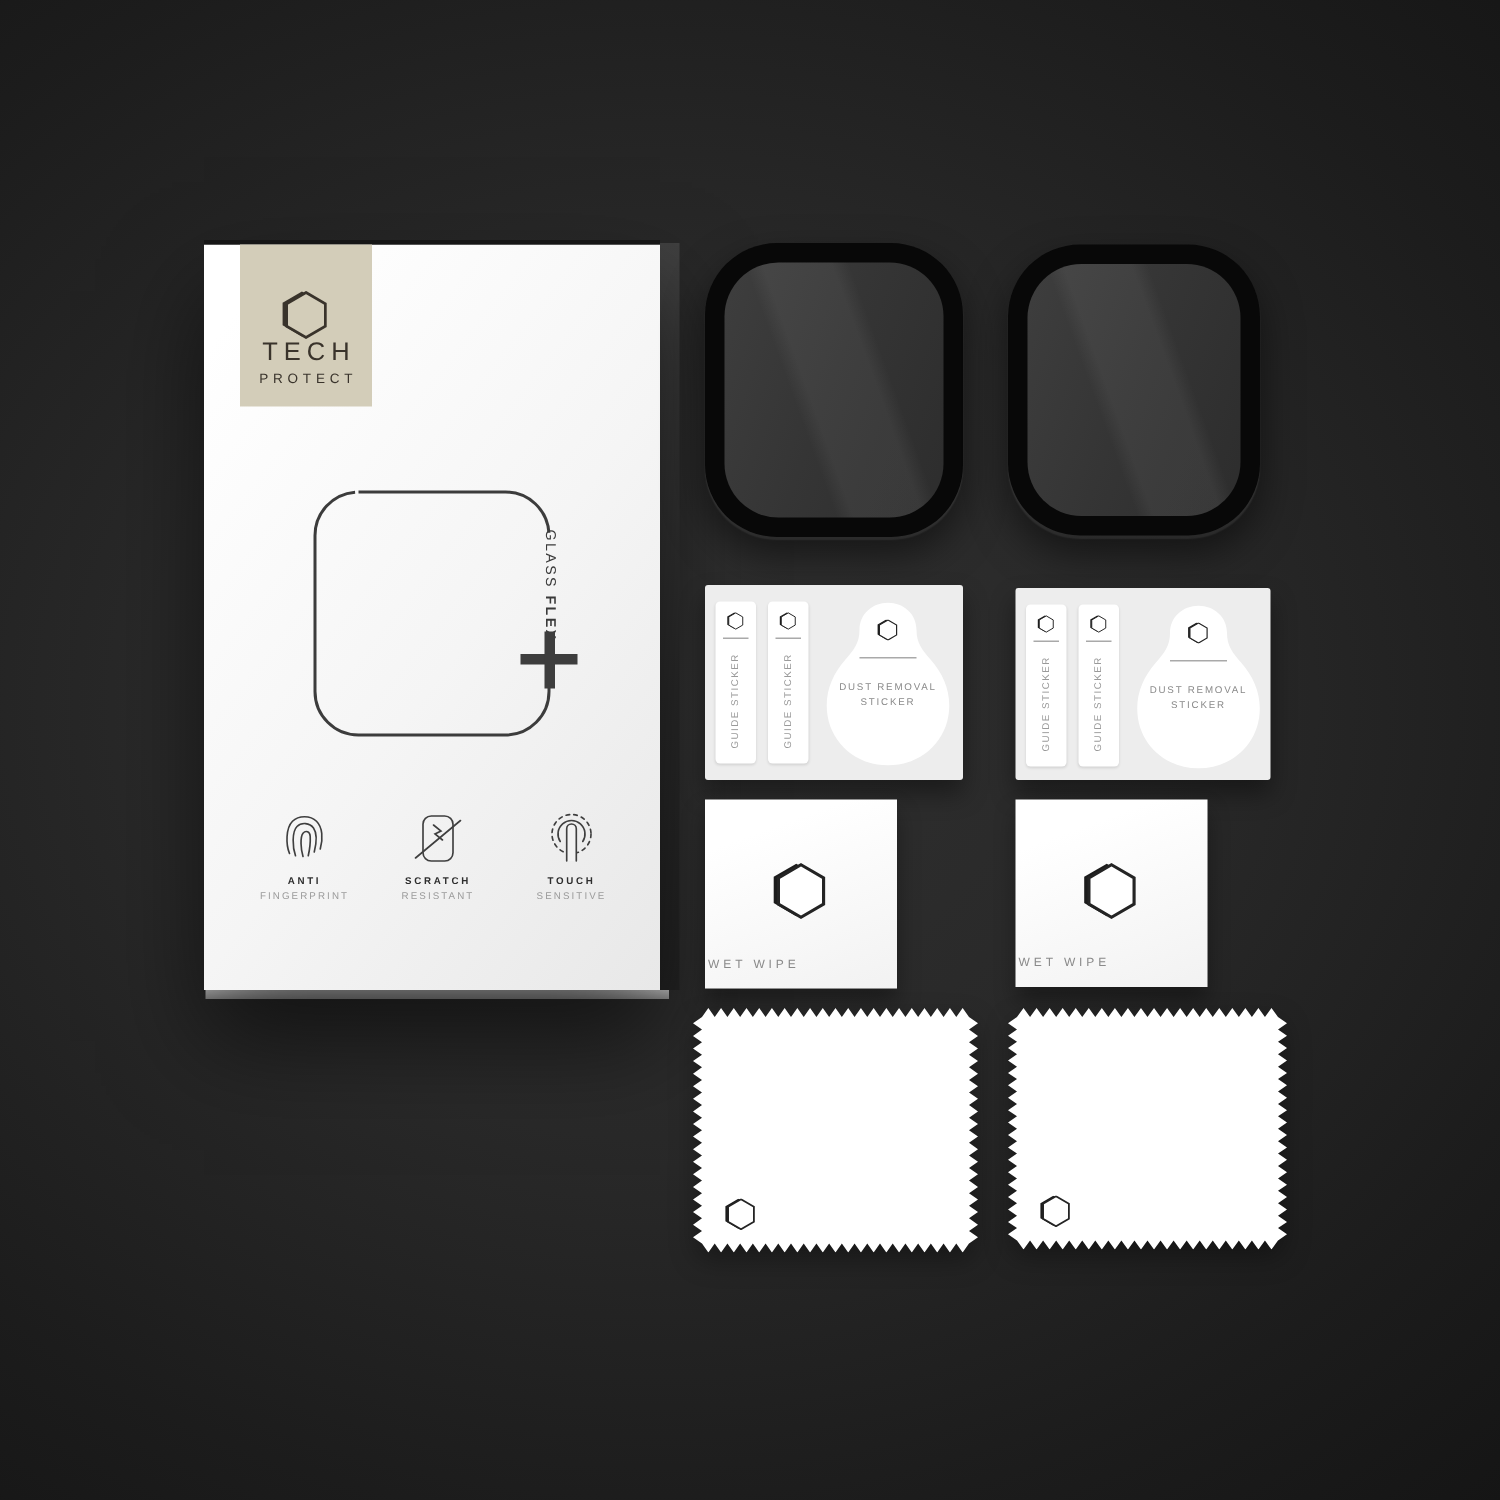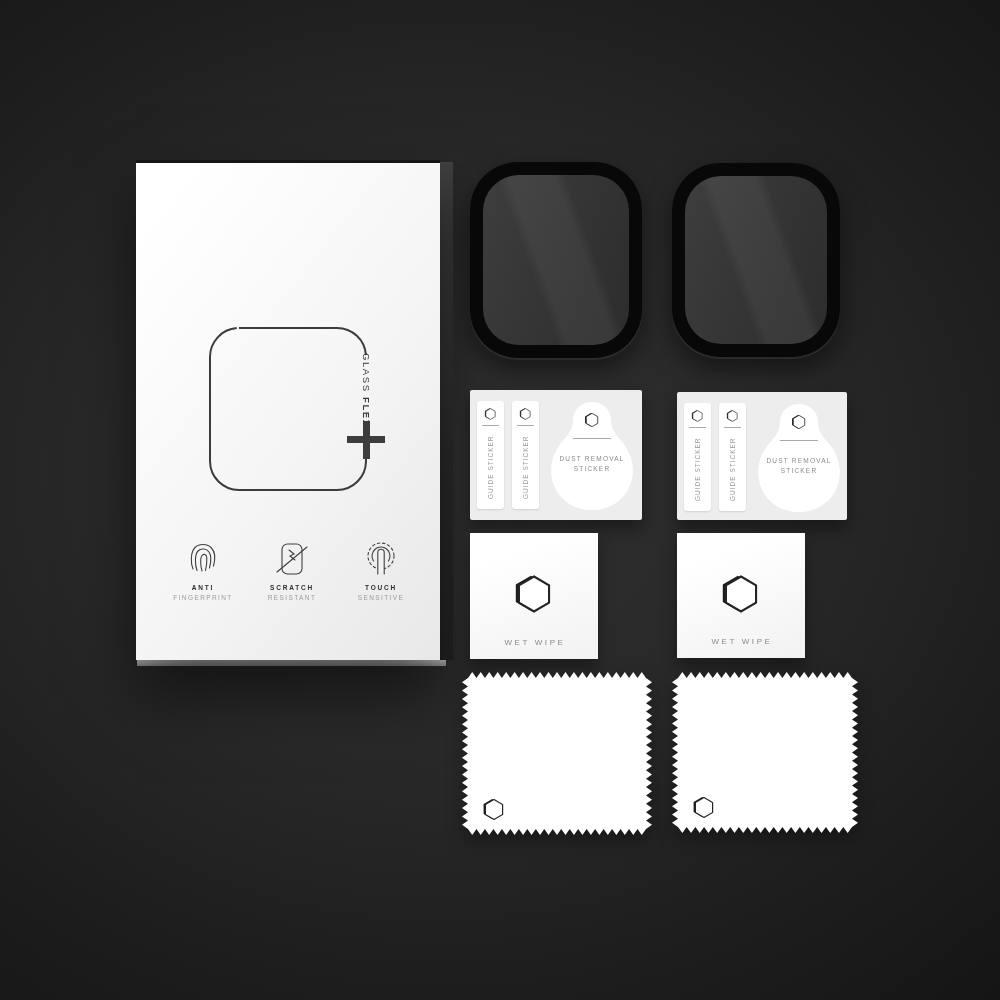--- a/index.html
+++ b/index.html
@@ -92,21 +92,21 @@
   .pear .ptext{position:absolute;left:0;top:54px;width:100%;text-align:center;
     font-size:6.5px;letter-spacing:1.2px;color:#8a8a8a;line-height:10px;}
   
   .wipe{
     position:absolute;width:128px;background:linear-gradient(160deg,#ffffff 20%,#f2f2f2 100%);
     box-shadow:0 9px 14px rgba(0,0,0,.35);
   }
   .w1{left:470px;top:533px;height:126px;}
   .w2{left:677px;top:533px;height:125px;}
   .wipe .hex{position:absolute;left:43px;top:42px;width:42px;height:38px;}
-  .wipe .wlabel{position:absolute;left:0;bottom:12px;width:100%;text-align:center;
+  .wipe .wlabel{position:absolute;left:0;bottom:12px;width:100%;
     font-size:8px;letter-spacing:2.6px;color:#8a8a8a;text-indent:2px;margin-top:17px;}
   
   .cloth{position:absolute;}
   .cl1{left:462px;top:672px;width:190px;height:163px;}
   .cl2{left:672px;top:672px;width:186px;height:161px;}
   .cloth svg.cloth-svg{position:absolute;left:0;top:0;filter:drop-shadow(0 7px 9px rgba(0,0,0,.35));}
   .cloth .hex{position:absolute;left:20px;bottom:15px;width:24px;height:21px;}
   .hidden-defs{position:absolute;width:0;height:0;overflow:hidden;}
 </style>
 </head>
@@ -125,20 +125,27 @@
   </defs>
 </svg>
 
 <div class="stage">
 
   <div class="box-side-right"></div>
   <div class="box-side-bottom"></div>
 
   <div class="box">
 
+    <div class="logo-plate">
+      <svg class="hex" viewBox="0 0 120 104">
+          <use href="#hexlogo-beige"></use>
+        </svg>
+      <div class="brand1">TECH</div>
+      <div class="brand2">PROTECT</div>
+    </div>
 
     <svg class="watch-outline-svg" viewBox="0 0 160 166">
       <rect x="2" y="2" width="156" height="162" rx="29" fill="none" stroke="#3c3c3c" stroke-width="2" stroke-dasharray="141.6 102 340"></rect>
     </svg>
 
     <div class="glassflex"><span>GLASS</span>&nbsp;<b>FLEX</b></div>
     <div class="plusbar plus-h"></div>
     <div class="plusbar plus-v"></div>
 
     <div class="features">

